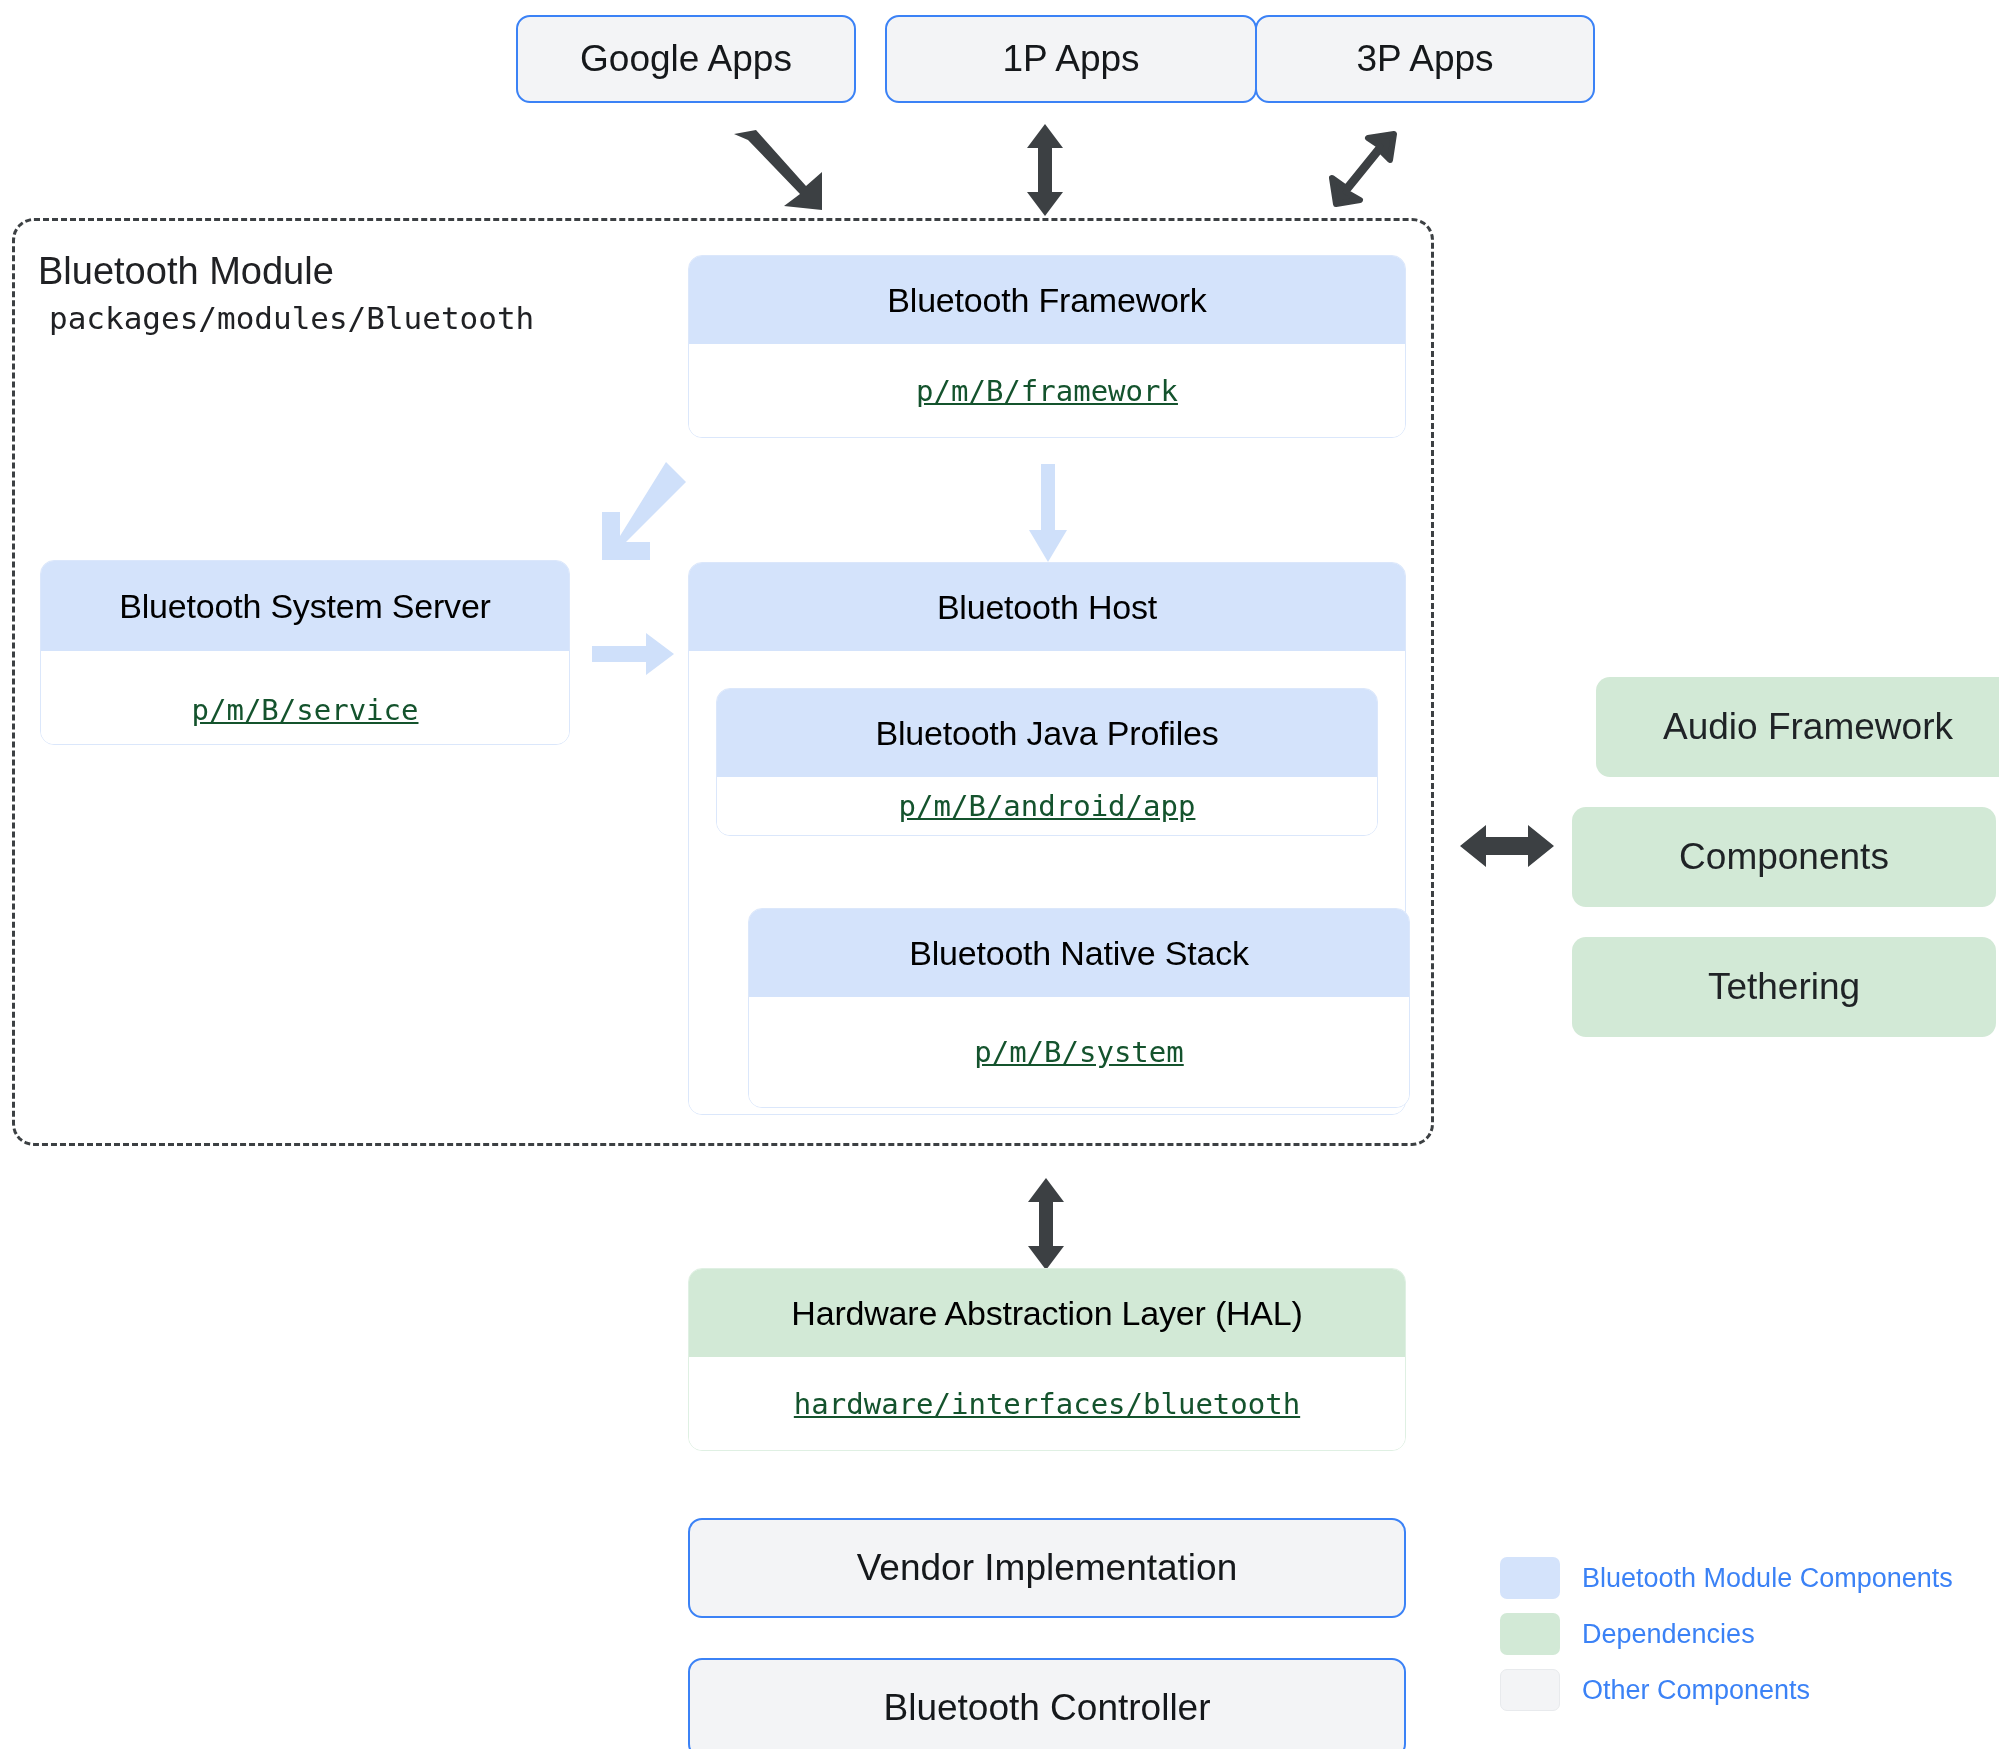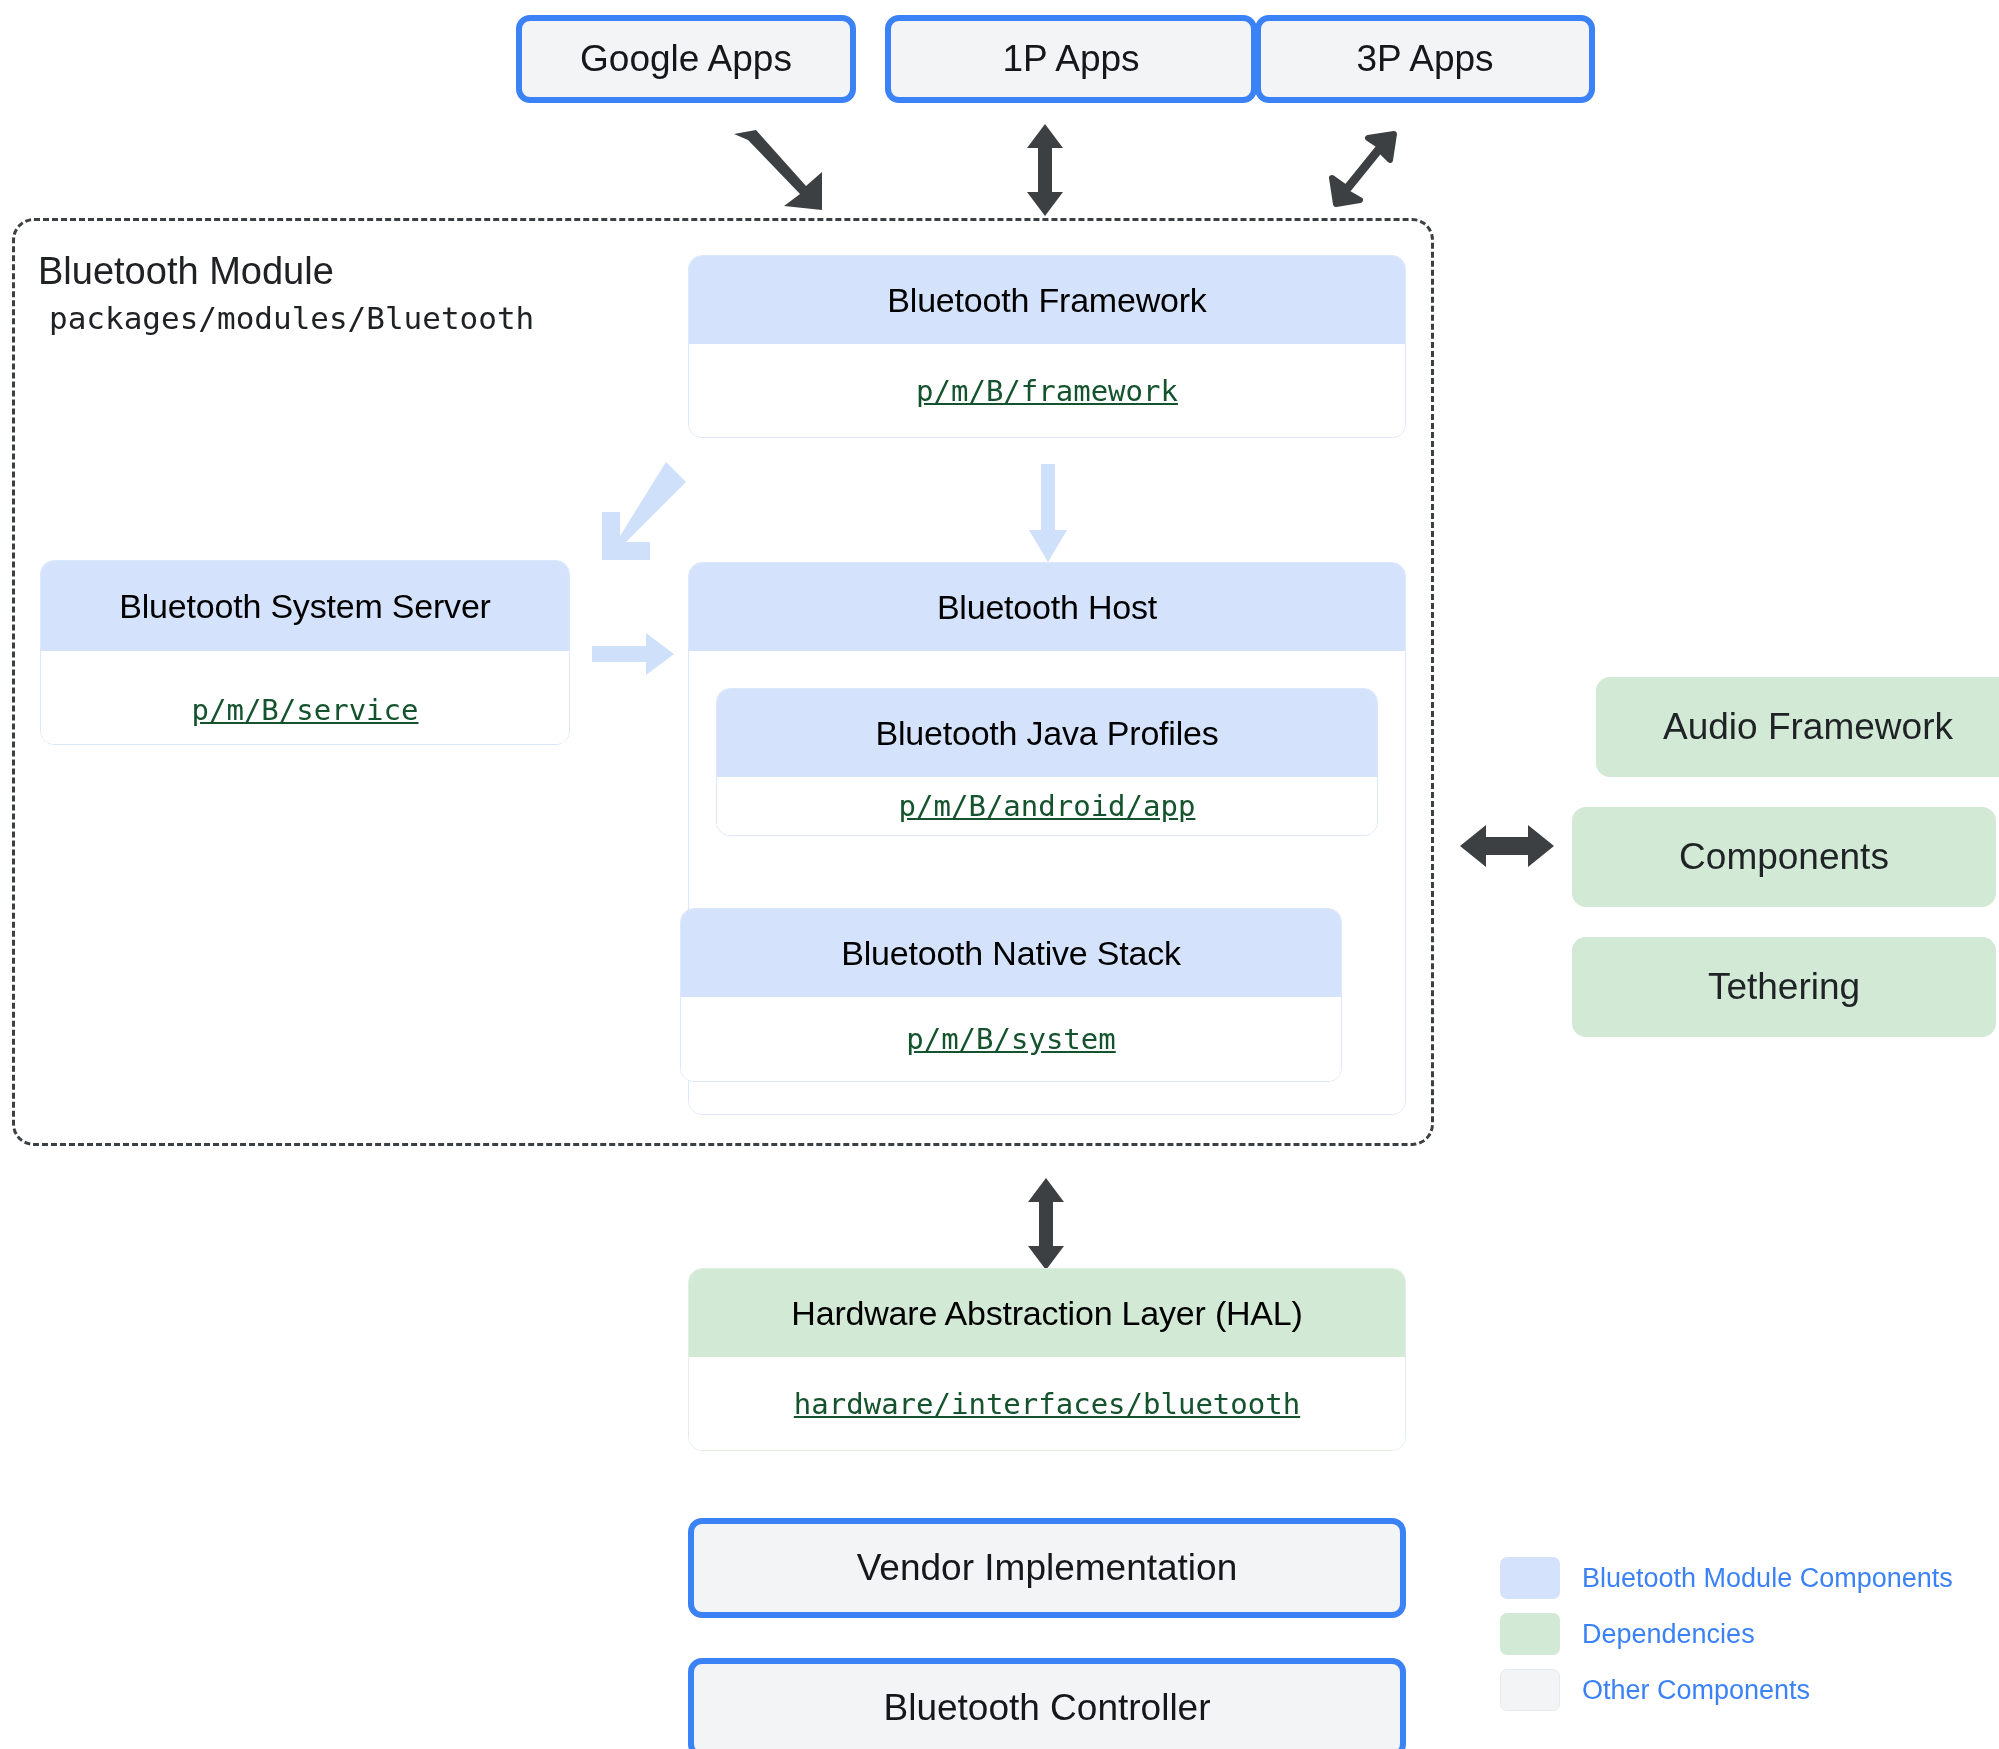--- a/index.html
+++ b/index.html
@@ -46,21 +46,21 @@
     font-family: "DejaVu Sans Mono", "Liberation Mono", monospace;
     font-size: 29px;
     color: #14532d;
     background: #ffffff;
     white-space: nowrap;
     text-decoration: underline;
   }
   
   .pill-grey {
     background: #f3f4f6;
-    border: 6px solid #3b82f6;
+    border: 2px solid #3b82f6;
     border-radius: 14px;
     position: absolute;
     box-sizing: border-box;
     display: flex;
     align-items: center;
     justify-content: center;
     font-size: 37px;
     color: #15181b;
     white-space: nowrap;
   }
@@ -193,21 +193,21 @@
   <div class="box blue" style="left:688px; top:562px; width:718px; height:553px;">
     <div class="hdr" style="height:88px;">Bluetooth Host</div>
     <div class="host-body"></div>
   </div>
 
   <div class="box blue" style="left:716px; top:688px; width:662px; height:148px;">
     <div class="hdr" style="height:88px;">Bluetooth Java Profiles</div>
     <div class="path" style="flex:1;">p/m/B/android/app</div>
   </div>
 
-  <div class="box blue" style="left:680px; top:908px; width:662px; height:174px;">
+  <div class="box blue" style="left:748px; top:908px; width:662px; height:200px;">
     <div class="hdr" style="height:88px;">Bluetooth Native Stack</div>
     <div class="path" style="flex:1;">p/m/B/system</div>
   </div>
 
   <svg class="arrow" style="left:1460px; top:825px;" width="94" height="42" viewBox="0 0 94 42">
     <path fill="#3c4043" d="M0 21 L26 0 L26 12 L68 12 L68 0 L94 21 L68 42 L68 30 L26 30 L26 42 Z"></path>
   </svg>
 
   <div class="green-solid" style="left:1572px; top:677px; width:424px; height:100px;margin-left:24px;">
     <span>Audio Framework</span>

